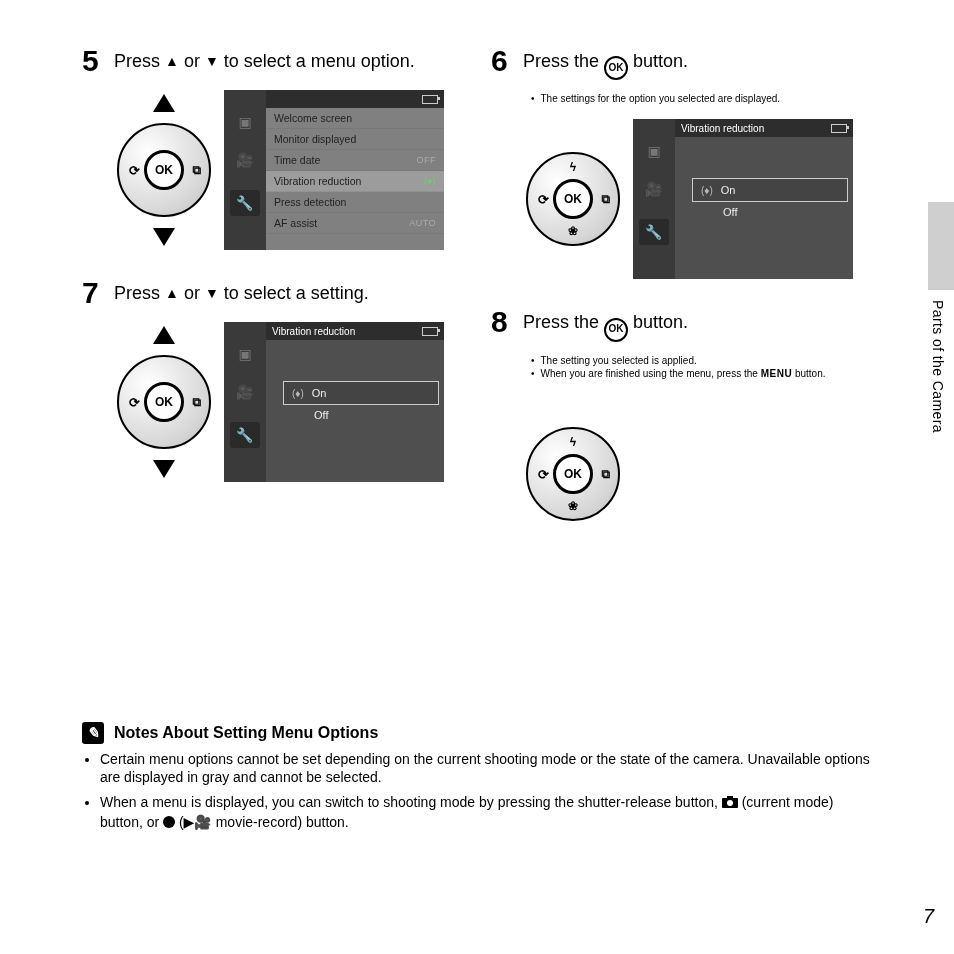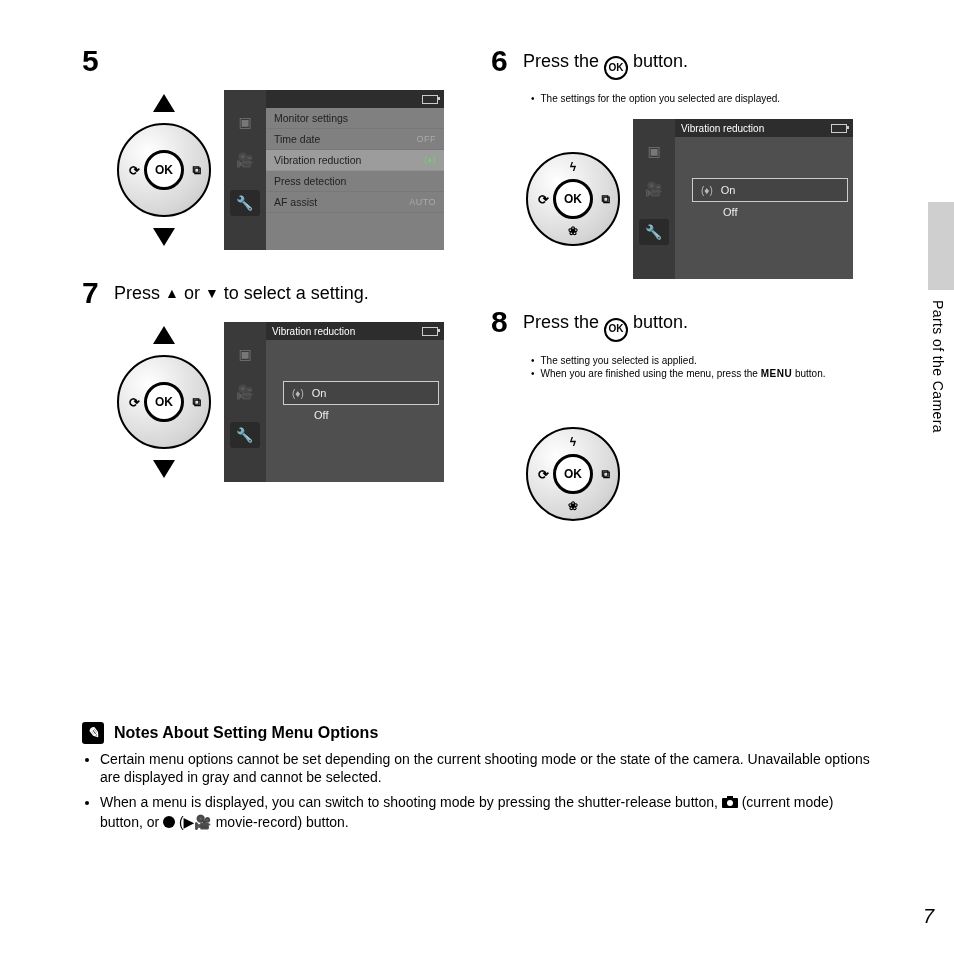--- a/index.html
+++ b/index.html
@@ -318,20 +318,23 @@
 <div class="side-label">Parts of the Camera</div>
 <div class="page-num">7</div>
 
 <div class="page">
   <div class="cols">
 
     <div class="col">
 
       <div class="step">
         <div class="step-num">5</div>
+        <div class="step-text">
+          <span>Press </span><span class="inline-tri">▲</span><span> or </span><span class="inline-tri">▼</span><span> to select a menu option.</span>
+        </div>
       </div>
       <div class="fig-row">
 
         <div class="dial">
           <div class="tri-up"></div>
           <div class="tri-down"></div>
           <div class="outer">
             <span class="glyph g-top">ϟ</span>
             <span class="glyph g-bot">❀</span>
             <span class="glyph g-left">⟳</span>
@@ -345,21 +348,24 @@
             <div class="ico">▣</div>
             <div class="ico">🎥</div>
             <div class="ico active">🔧</div>
           </div>
           <div class="header">
             <span></span>
             <div class="batt"></div>
           </div>
           <div class="list" id="list5">
               <div class="row">
-                <span>Monitor settings</span>
+                <span>Welcome screen</span>
+              </div>
+              <div class="row">
+                <span>Monitor displayed</span>
               </div>
               <div class="row">
                 <span>Time date</span>
                 <span class="val">OFF</span>
               </div>
               <div class="row sel">
                 <span>Vibration reduction</span>
                 <span class="val">(♦)</span>
               </div>
               <div class="row">

